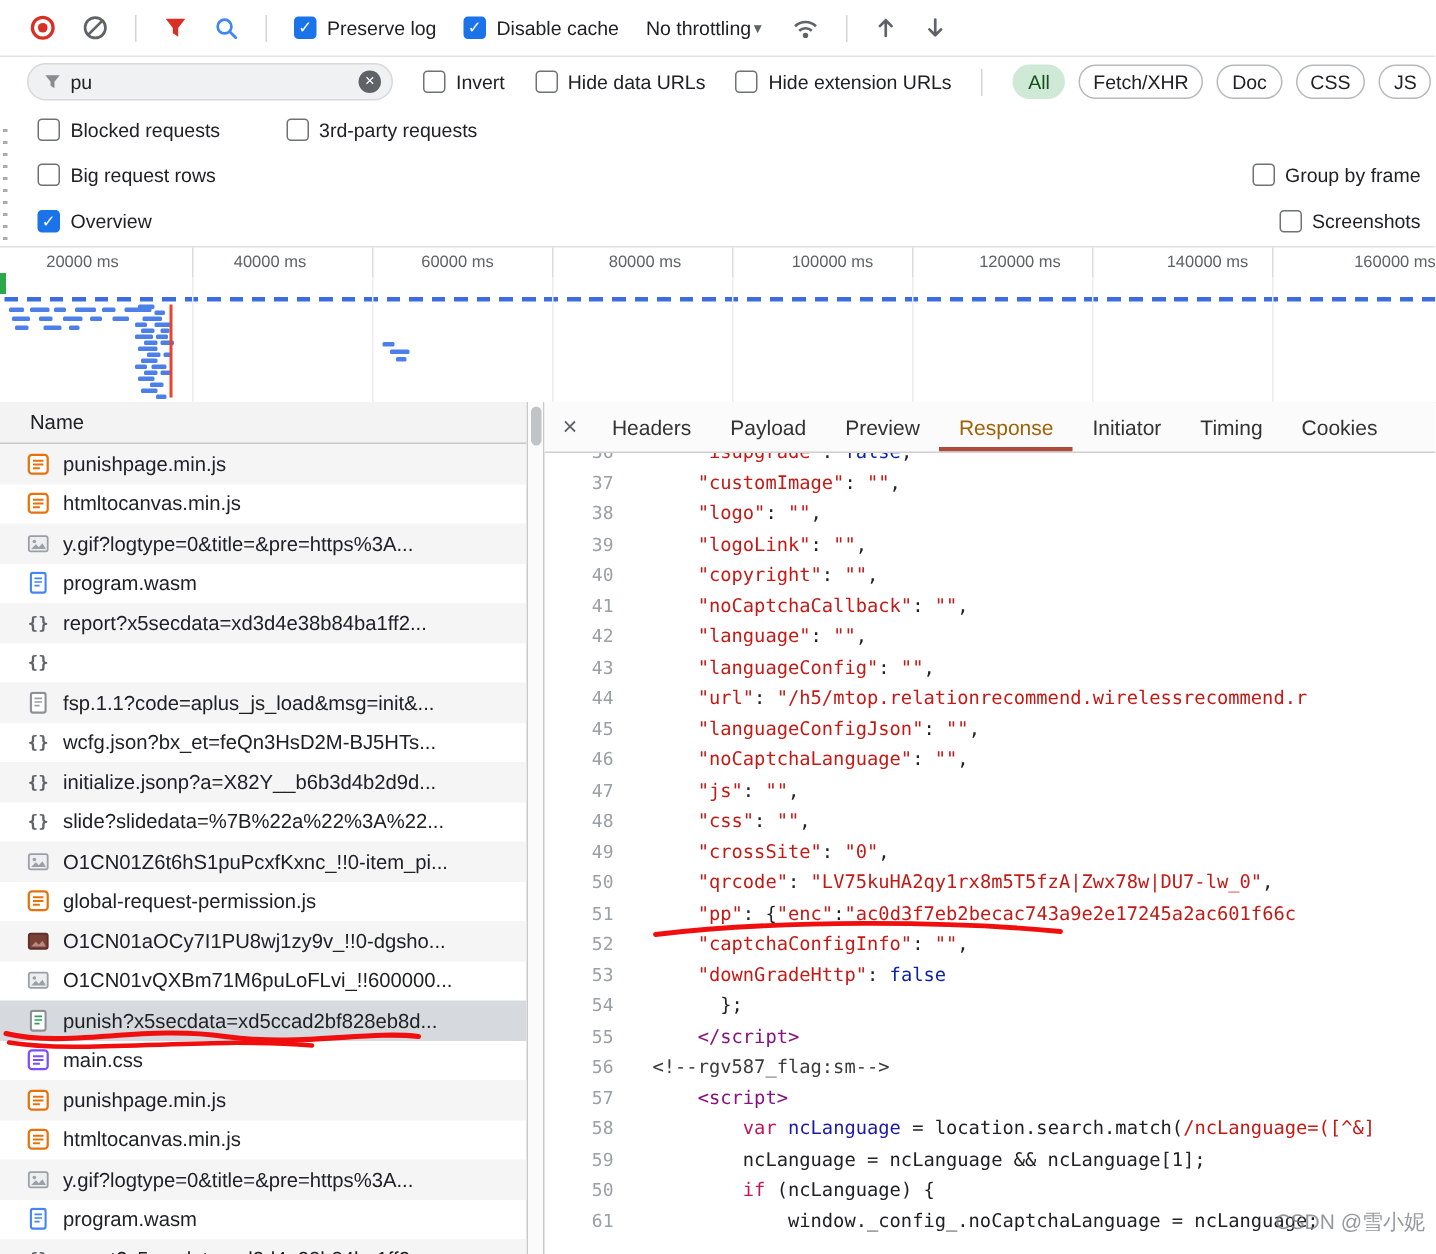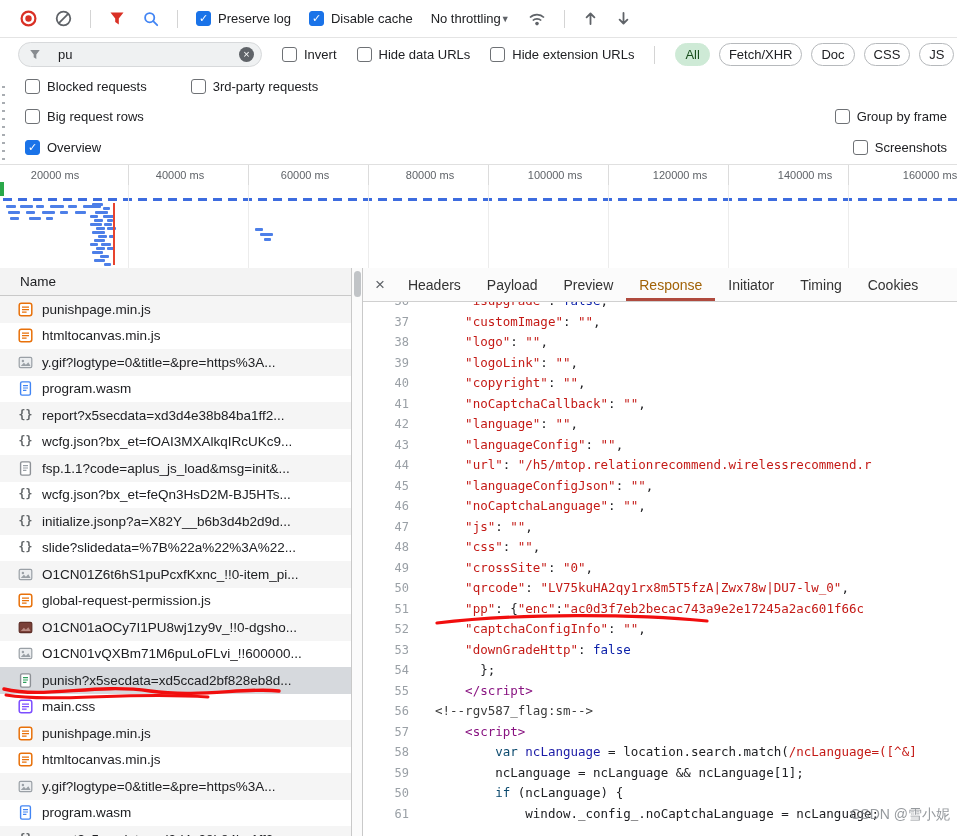--- a/index.html
+++ b/index.html
@@ -16,21 +16,21 @@
   .cb{width:15px;height:15px;border:1.5px solid #6e7175;border-radius:3px;background:#fff;box-sizing:border-box;
       display:flex;align-items:center;justify-content:center;font-size:11px;color:#fff;flex:none;font-weight:bold}
   .cb.on{background:#1a73e8;border-color:#1a73e8}
   .throttle{display:flex;align-items:center;}
   .caret{font-size:9px;color:#5f6368}
 
   
   #filterbar{position:absolute;left:0;top:38px;width:100%;height:33px;display:flex;align-items:center;
              padding-left:18px;gap:20px;box-sizing:border-box}
   #filter-input{width:244px;height:25px;border-radius:13px;background:#eff1f2;border:1px solid #d7d9db;
-                display:flex;align-items:center;padding:0 7px 0 10px;gap:17px;box-sizing:border-box;flex:none}
+                display:flex;align-items:center;padding:0 7px 0 10px;gap:6px;box-sizing:border-box;flex:none}
   #filter-input .val{flex:1;font-size:13px;color:#202124}
   .clear-btn{width:15px;height:15px;border-radius:50%;background:#5f6368;color:#fff;font-size:11px;
              line-height:15px;text-align:center;flex:none}
   #pills{margin-left:auto;display:flex;gap:9px;align-items:center;padding-right:6px}
   .pill{padding:3px 9px;border-radius:12px;border:1px solid #b6b9bc;font-size:13px;color:#202124;white-space:nowrap}
   .pill.active{background:#ceead6;border-color:#ceead6;color:#174e1c}
 
   
   .optrow{position:absolute;left:0;width:100%;display:flex;align-items:center;
           padding:0 10px 0 25px;gap:44px;box-sizing:border-box}
@@ -73,21 +73,21 @@
   .close-x{align-self:center;font-size:17px;color:#5f6368;margin-right:10px;flex:none}
   .tab{display:flex;align-items:center;padding:0 13px;border-bottom:3px solid transparent;border-top:3px solid transparent;
        font-size:14px;color:#333;white-space:nowrap;box-sizing:border-box}
   .tab.active{color:#a16207;border-bottom-color:#af4a3e}
   #code-area{position:absolute;left:0;top:34px;right:0;bottom:0;overflow:hidden;
              font-family:"DejaVu Sans Mono","Liberation Mono",monospace;font-size:12.5px;line-height:20.5px}
   #code-lines{margin-top:-11px}
   .code-line{display:flex;height:20.5px;white-space:pre}
   .ln{width:46px;text-align:right;color:#9aa0a6;flex:none;font-size:12px}
   .code{padding-left:26px}
-  .s{color:#c41a16}.p{color:#202124}.a{color:#0d22aa}.k{color:#0c4a6e}.d{color:#1a1aa6}.t{color:#881280}.c{color:#3c3c3c}
+  .s{color:#c41a16}.p{color:#202124}.a{color:#0d22aa}.k{color:#be185d}.d{color:#1a1aa6}.t{color:#881280}.c{color:#3c3c3c}
 
   #watermark{position:absolute;right:7px;top:806px;font-size:14px;color:rgba(130,135,140,.85)}
   #annotations{position:absolute;left:0;top:0;pointer-events:none}
 </style>
 </head>
 <body>
 
 <div id="toolbar">
   <span class="tbtn">
     <svg width="17" height="17" viewBox="0 0 17 17">
@@ -330,21 +330,20 @@
           </svg>
         </span>
         <span>report?x5secdata=xd3d4e38b84ba1ff2...</span>
       </div>
       <div class="req-row">
         <span class="req-icon">
           <svg width="15" height="15" viewBox="0 0 15 15">
             <text x="7.5" y="11.4" text-anchor="middle" font-size="11.5" font-family="monospace" font-weight="bold" fill="#616568">{}</text>
           </svg>
         </span>
-        <span>wcfg.json?bx_et=fOAI3MXAlkqIRcUKc9...</span>
       </div>
       <div class="req-row odd">
         <span class="req-icon">
           <svg width="15" height="15" viewBox="0 0 15 15">
             <rect x="2.6" y="0.9" width="9.8" height="13.2" rx="1.4" fill="#fff" stroke="#8d9196" stroke-width="1.4"></rect>
             <path d="M5 4.6h5M5 7h5M5 9.4h3.4" stroke="#9aa0a6" stroke-width="1.1" fill="none"></path>
           </svg>
         </span>
         <span>fsp.1.1?code=aplus_js_load&amp;msg=init&amp;...</span>
       </div>

